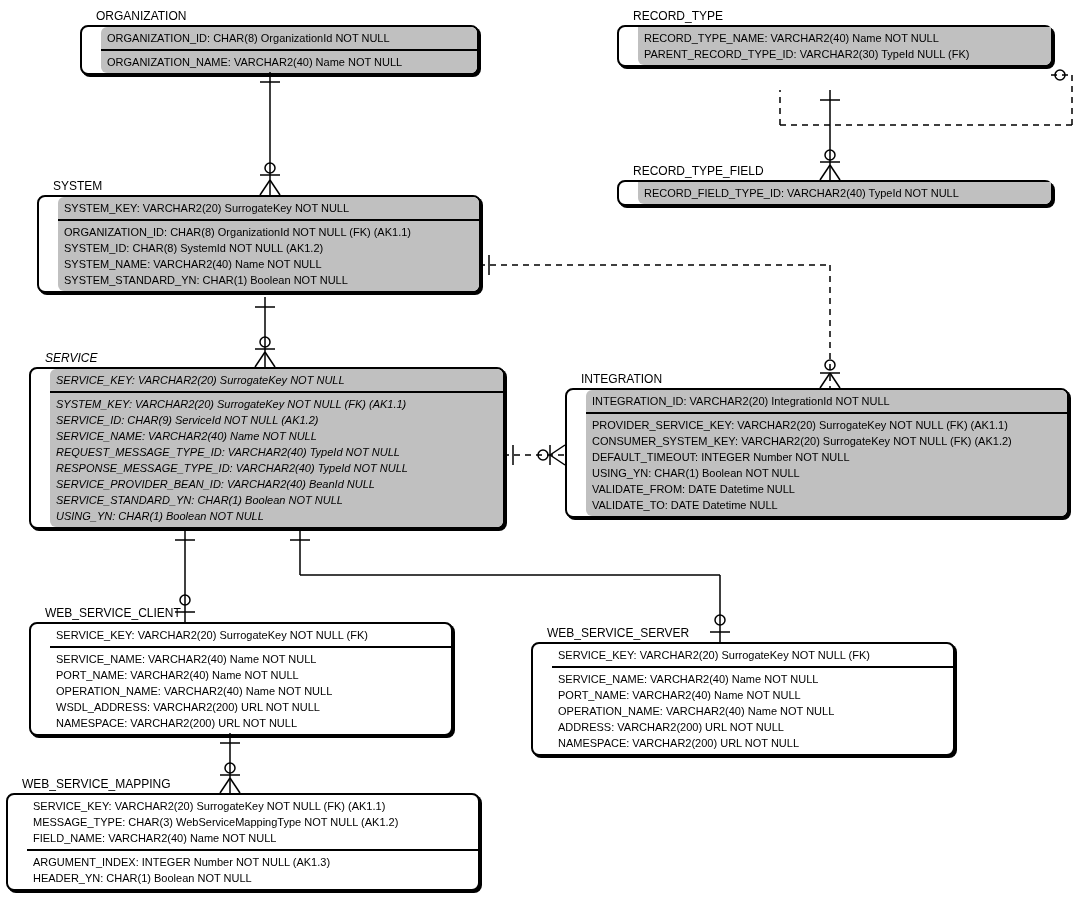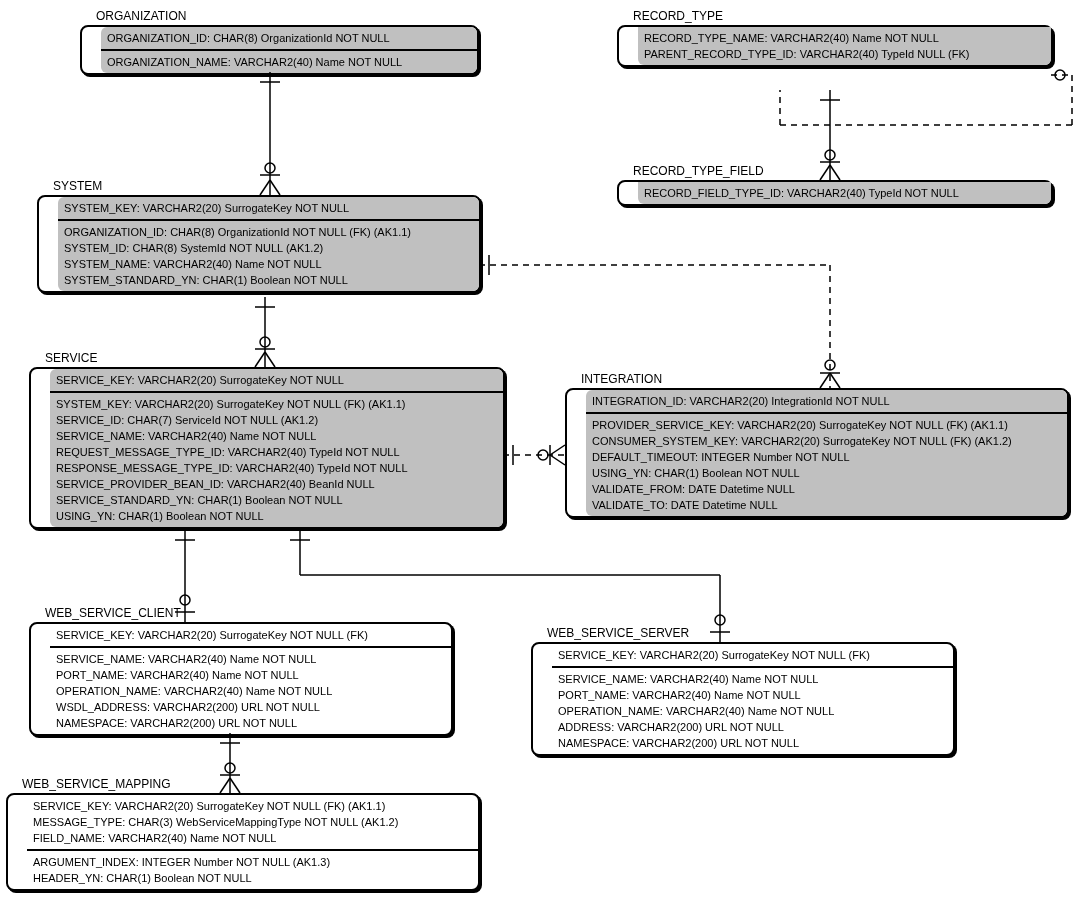--- a/index.html
+++ b/index.html
@@ -63,21 +63,21 @@
   </div>
   <div class="attr-section">
     <div class="row">ORGANIZATION_NAME: VARCHAR2(40) Name NOT NULL</div>
   </div>
 </div>
 
 <div class="entity shaded" style="left:617px; top:25px; width:432px;">
   <div class="entity-title">RECORD_TYPE</div>
   <div class="attr-section">
     <div class="row">RECORD_TYPE_NAME: VARCHAR2(40) Name NOT NULL</div>
-    <div class="row">PARENT_RECORD_TYPE_ID: VARCHAR2(40) TypeId NULL (FK)</div>
+    <div class="row">PARENT_RECORD_TYPE_ID: VARCHAR2(30) TypeId NULL (FK)</div>
   </div>
 </div>
 
 <div class="entity shaded" style="left:617px; top:180px; width:432px;">
   <div class="entity-title">RECORD_TYPE_FIELD</div>
   <div class="attr-section">
     <div class="row">RECORD_FIELD_TYPE_ID: VARCHAR2(40) TypeId NOT NULL</div>
   </div>
 </div>
 
@@ -87,28 +87,28 @@
     <div class="row">SYSTEM_KEY: VARCHAR2(20) SurrogateKey NOT NULL</div>
   </div>
   <div class="attr-section">
     <div class="row">ORGANIZATION_ID: CHAR(8) OrganizationId NOT NULL (FK) (AK1.1)</div>
     <div class="row">SYSTEM_ID: CHAR(8) SystemId NOT NULL (AK1.2)</div>
     <div class="row">SYSTEM_NAME: VARCHAR2(40) Name NOT NULL</div>
     <div class="row">SYSTEM_STANDARD_YN: CHAR(1) Boolean NOT NULL</div>
   </div>
 </div>
 
-<div class="entity shaded" style="left:29px; top:367px; width:472px;">
+<div class="entity shaded" style="left:29px; top:367px; width:472px;font-style:italic;">
   <div class="entity-title">SERVICE</div>
   <div class="pk-section">
     <div class="row">SERVICE_KEY: VARCHAR2(20) SurrogateKey NOT NULL</div>
   </div>
   <div class="attr-section">
     <div class="row">SYSTEM_KEY: VARCHAR2(20) SurrogateKey NOT NULL (FK) (AK1.1)</div>
-    <div class="row">SERVICE_ID: CHAR(7) ServiceId NOT NULL (AK1.2)</div>
+    <div class="row">SERVICE_ID: CHAR(9) ServiceId NOT NULL (AK1.2)</div>
     <div class="row">SERVICE_NAME: VARCHAR2(40) Name NOT NULL</div>
     <div class="row">REQUEST_MESSAGE_TYPE_ID: VARCHAR2(40) TypeId NOT NULL</div>
     <div class="row">RESPONSE_MESSAGE_TYPE_ID: VARCHAR2(40) TypeId NOT NULL</div>
     <div class="row">SERVICE_PROVIDER_BEAN_ID: VARCHAR2(40) BeanId NULL</div>
     <div class="row">SERVICE_STANDARD_YN: CHAR(1) Boolean NOT NULL</div>
     <div class="row">USING_YN: CHAR(1) Boolean NOT NULL</div>
   </div>
 </div>
 
 <div class="entity shaded" style="left:565px; top:388px; width:500px;">

